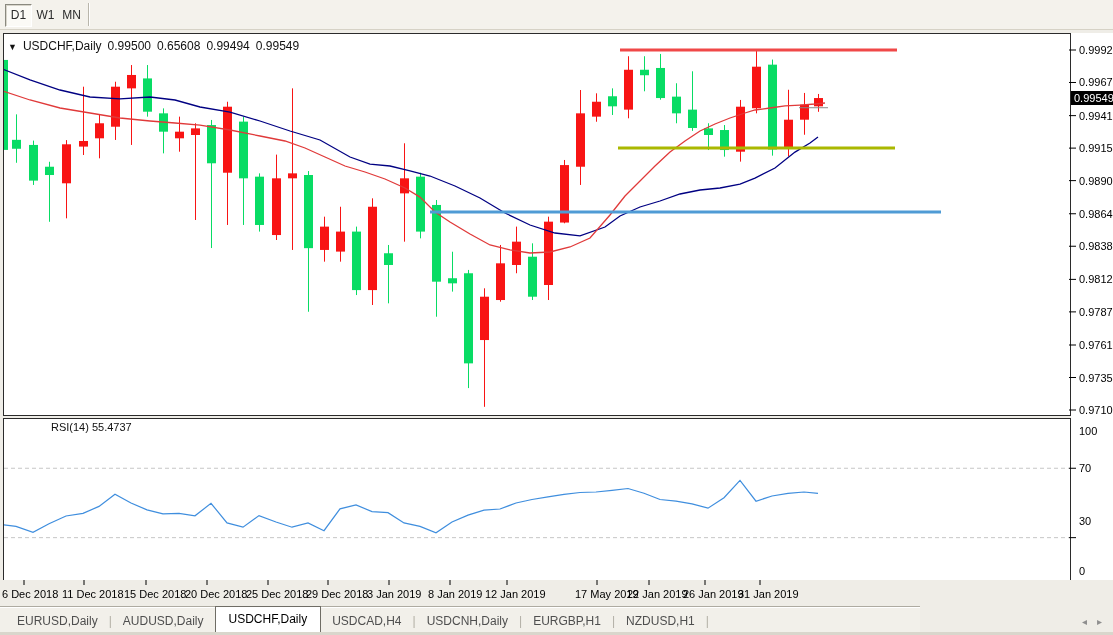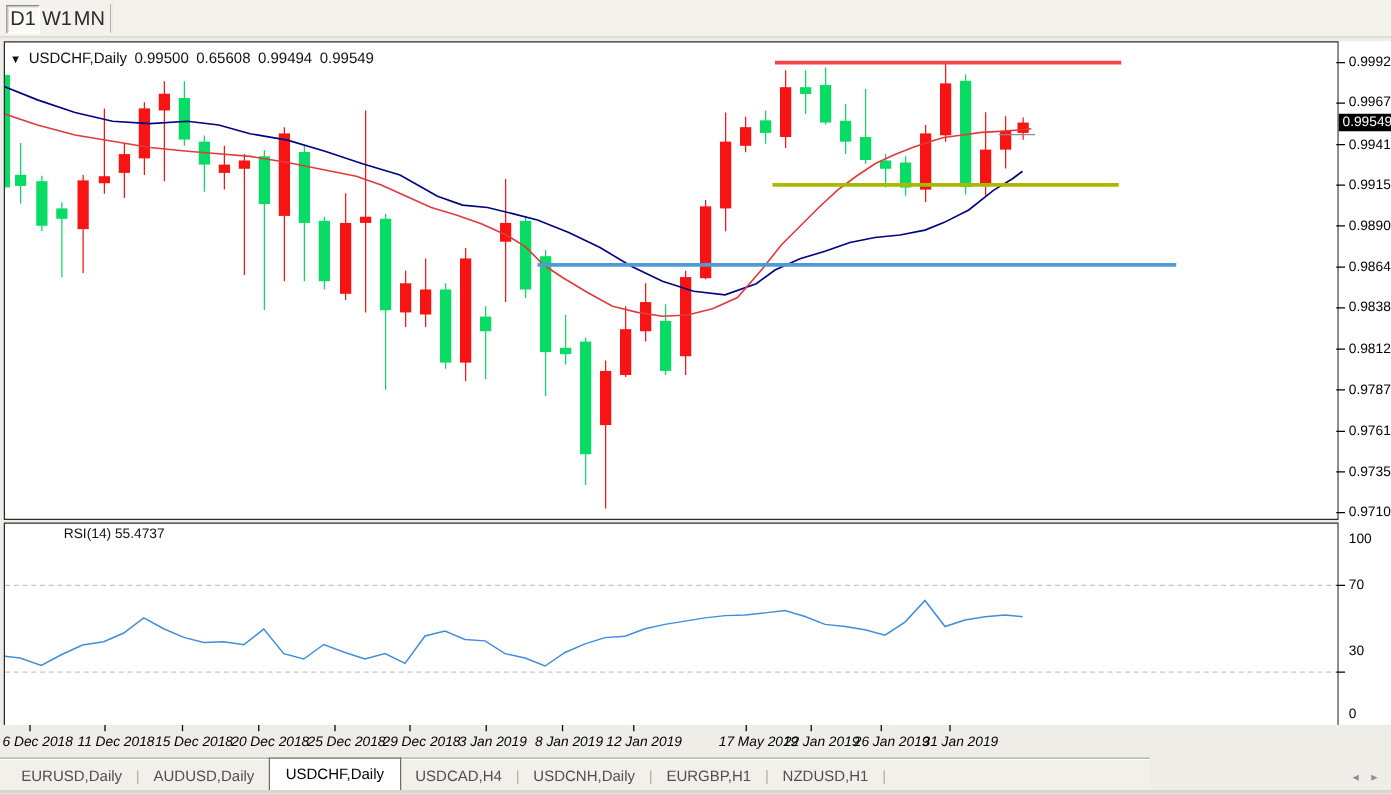--- a/index.html
+++ b/index.html
@@ -1,21 +1,21 @@
 <!DOCTYPE html>
 <html><head>
 <meta charset="utf-8">
 <style>
   html,body{margin:0;padding:0;background:#efede7;font-family:"Liberation Sans",sans-serif;}
   #window{position:relative;width:1113px;height:635px;background:#efede7;overflow:hidden;
           font-family:"Liberation Sans",sans-serif;}
   
   #toolbar{position:absolute;left:0;top:0;width:1113px;height:29px;background:#f4f2ec;
            border-bottom:1px solid #d6d2c6;}
-  .tfbtn{position:absolute;top:4px;width:25px;height:21px;font-size:16px;color:#2b2b2b;
+  .tfbtn{position:absolute;top:4px;width:25px;height:21px;font-size:12px;color:#2b2b2b;
          text-align:center;line-height:21px;background:transparent;border:1px solid transparent;
          cursor:default;}
   .tfbtn.active{background:#fbfaf6;border-color:#8a897f #ffffff #ffffff #8a897f;
                 box-shadow:inset 1px 1px 0 #d8d5cb;}
   #tb-sep{position:absolute;left:88px;top:3px;width:1px;height:23px;background:#b9b6ab;
           border-right:1px solid #ffffff;}
   
   #main-panel{position:absolute;left:3px;top:33px;width:1066px;height:381px;background:#ffffff;
               border:1px solid #2b2b2b;}
   #rsi-panel{position:absolute;left:3px;top:418px;width:1066px;height:161px;background:#ffffff;
@@ -24,21 +24,21 @@
   #chart-title{position:absolute;left:8px;top:39px;font-size:12px;color:#111;white-space:pre;z-index:5;}
   #chart-title .num{margin-left:6px;}
   #dd-arrow{display:inline-block;margin-right:6px;font-size:9px;color:#111;}
   #rsi-label{position:absolute;left:7px;top:421px;font-size:11px;color:#111;z-index:5;padding-left:44px;}
   #chart-svg{position:absolute;left:0;top:0;z-index:3;pointer-events:none;}
   .price-label{position:absolute;left:1079px;font-size:11px;color:#000;z-index:4;}
   .rsi-axis-label{position:absolute;left:1079px;font-size:11px;color:#000;z-index:4;}
   #price-tag{position:absolute;left:1071px;width:42px;height:14px;background:#000;color:#fff;
              font-size:11px;line-height:14px;text-align:left;padding-left:3px;box-sizing:border-box;z-index:6;}
   
-  #date-axis{position:absolute;left:0;top:580px;width:1113px;height:20px;background:#efede7;font-style:italic;}
+  #date-axis{position:absolute;left:0;top:580px;width:1113px;height:20px;background:#efede7;}
   .date-label{position:absolute;top:8px;font-size:11px;color:#000;white-space:nowrap;}
   
   #tabbar{position:absolute;left:0;top:606px;width:920px;height:29px;background:#f2f0ea;
           border-top:1px solid #aeaba1;box-shadow:inset 0 1px 0 #ffffff;}
   #tabs{position:absolute;left:6px;top:0;height:26px;display:flex;align-items:flex-end;}
   .tab{font-size:12px;color:#4f4f4f;padding:4px 11px 5px 11px;margin-top:4px;white-space:nowrap;cursor:default;}
   .tab.active{background:#ffffff;color:#000;border:1px solid #6f6d65;border-bottom:none;
               padding:5px 13px 7px 13px;margin-top:1px;}
   .tab-sep{color:#b2afa5;font-size:12px;padding:4px 0 5px 0;}
   .scroll-arrow{position:absolute;top:9px;font-size:10px;color:#8f8f8f;}

